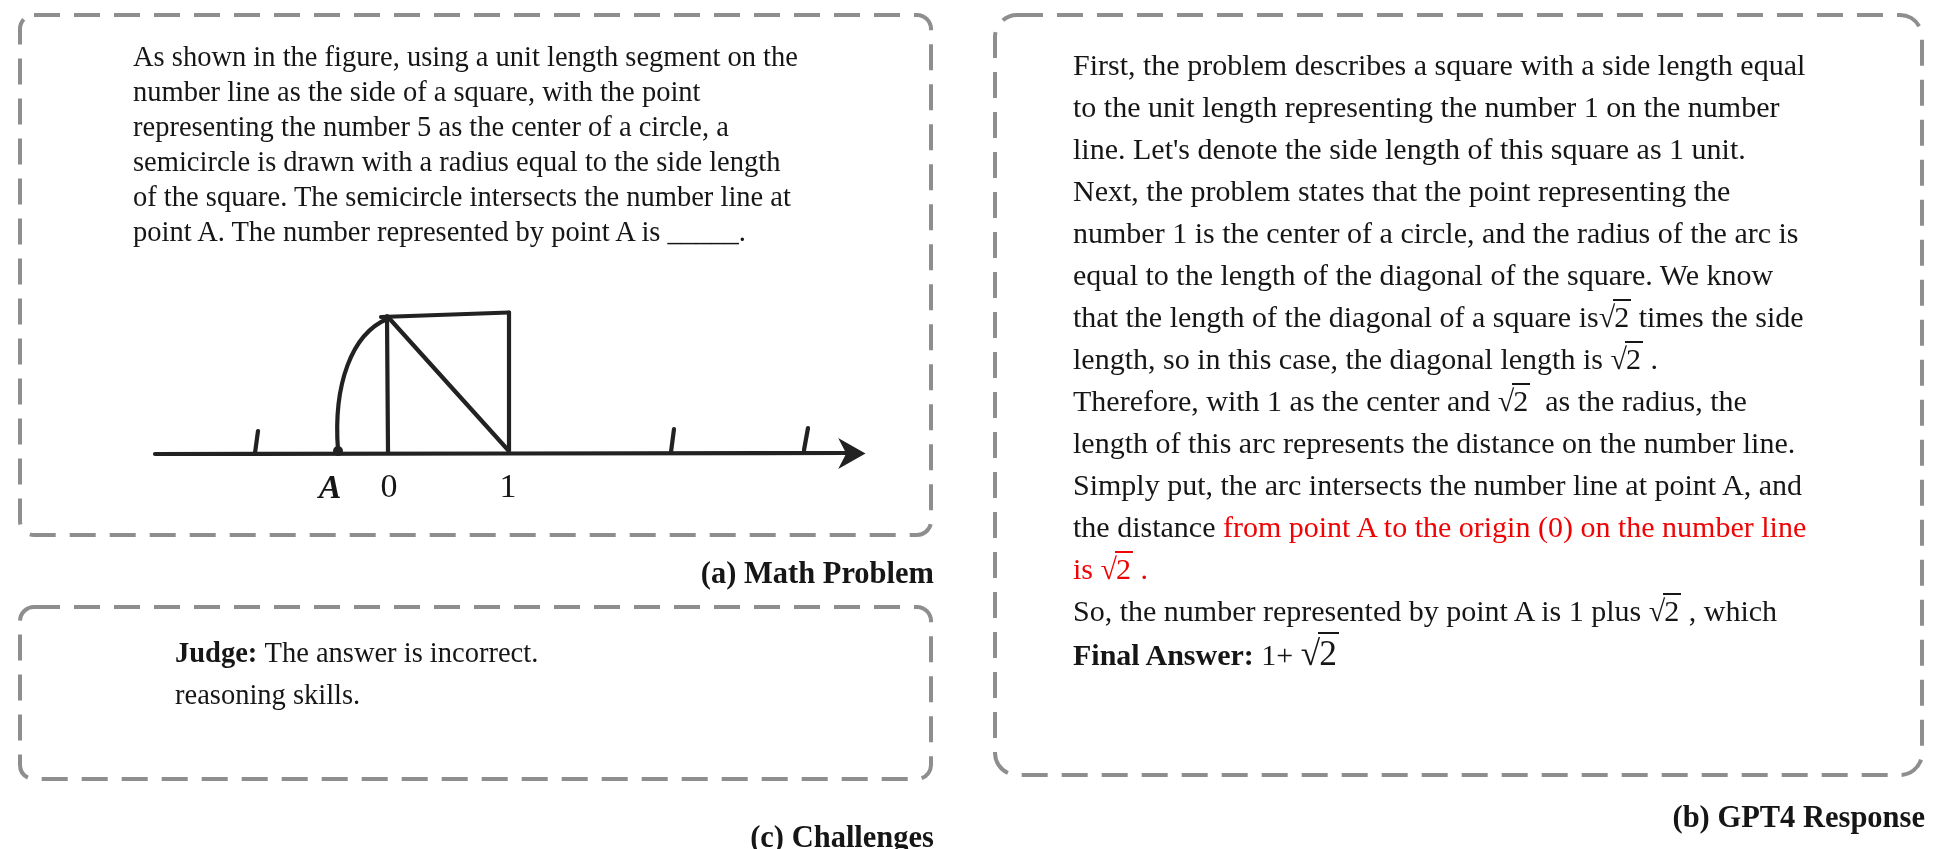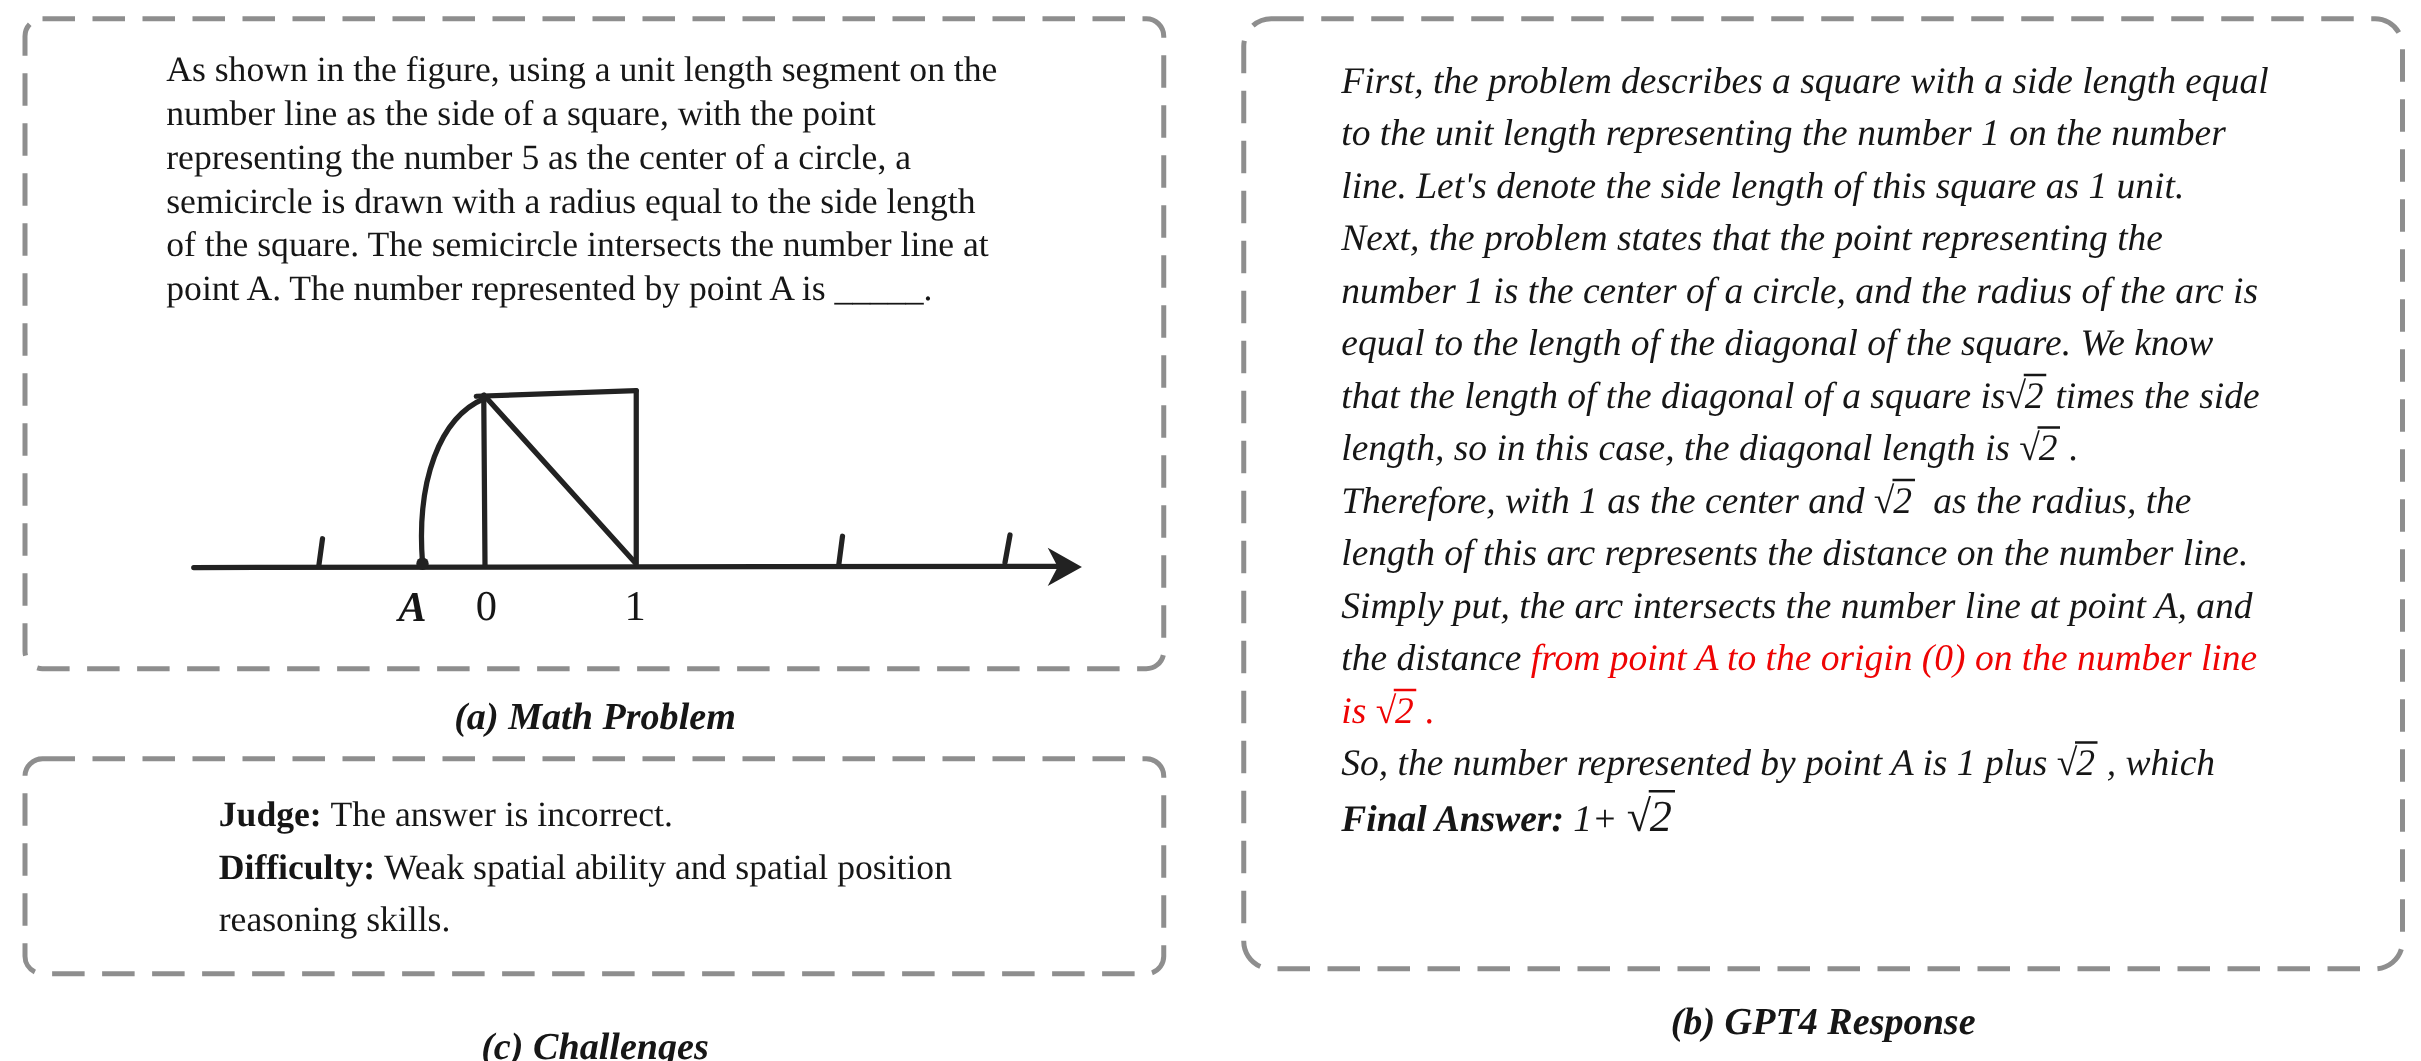--- a/index.html
+++ b/index.html
@@ -10,35 +10,35 @@
   }
   svg.layer { position:absolute; left:0; top:0; }
 
   .lines { position:absolute; }
   .tl { white-space:pre;margin-left:48px; }
 
   #problem-lines  { left:85px;  top:39px;  font-size:28.5px; }
   #problem-lines  .tl { height:35px; line-height:35px; }
 
   #gpt4-lines     { left:1025px; top:44px; font-size:30px; }
-  #gpt4-lines     .tl { height:42px; line-height:42px;font-style:italic; }
+  #gpt4-lines     .tl { height:42px; line-height:42px; }
 
   #challenge-lines{ left:127px; top:632px; font-size:28.5px; }
   #challenge-lines .tl { height:42px; line-height:42px; }
 
   .red  { color:var(--red,#ee0404); }
   .bold { font-weight:bold; }
 
   .sqrt { white-space:nowrap; }
   .sqrt .v { letter-spacing:-1px; }
   .sqrt .r { display:inline-block; border-top:2.5px solid currentColor;
              line-height:1.02; padding:1px 2px 0 1px; margin-left:-1px; }
   .sqrt.big { font-size:1.18em; }
 
-  .caption { position:absolute; font-weight:bold; font-size:30.5px; text-align:center;font-style:italic; }
+  .caption { position:absolute; font-weight:bold; font-size:30.5px; text-align:right; }
   #cap-a { left:18px;  top:556px; width:916px; }
   #cap-c { left:18px;  top:800px; width:916px;margin-top:20px; }
   #cap-b { left:992px; top:800px; width:933px; }
 
   .fig-label { position:absolute; width:44px; text-align:center; font-size:34px; }
   #lbl-A { left:308px; top:468px; font-style:italic; font-weight:bold; }
   #lbl-0 { left:367px; top:467px; }
   #lbl-1 { left:486px; top:467px; }
 </style>
 </head>
@@ -77,21 +77,20 @@
     </div>
 
   <div id="lbl-A" class="fig-label">A</div>
   <div id="lbl-0" class="fig-label">0</div>
   <div id="lbl-1" class="fig-label">1</div>
 
   <div id="cap-a" class="caption">(a) Math Problem</div>
 
   <div id="challenge-lines" class="lines">
       <div class="tl"><span class="bold">Judge: </span><span>The answer is incorrect.</span></div>
-      <div class="tl"><span class="bold">Difficulty: </span><span>Weak spatial ability and spatial position</span></div>
       <div class="tl"><span>reasoning skills.</span></div>
     </div>
   <div id="cap-c" class="caption">(c) Challenges</div>
 
   <div id="gpt4-lines" class="lines">
       <div class="tl"><span>First, the problem describes a square with a side length equal</span></div>
       <div class="tl"><span>to the unit length representing the number 1 on the number</span></div>
       <div class="tl"><span>line. Let's denote the side length of this square as 1 unit.</span></div>
       <div class="tl"><span>Next, the problem states that the point representing the</span></div>
       <div class="tl"><span>number 1 is the center of a circle, and the radius of the arc is</span></div>

